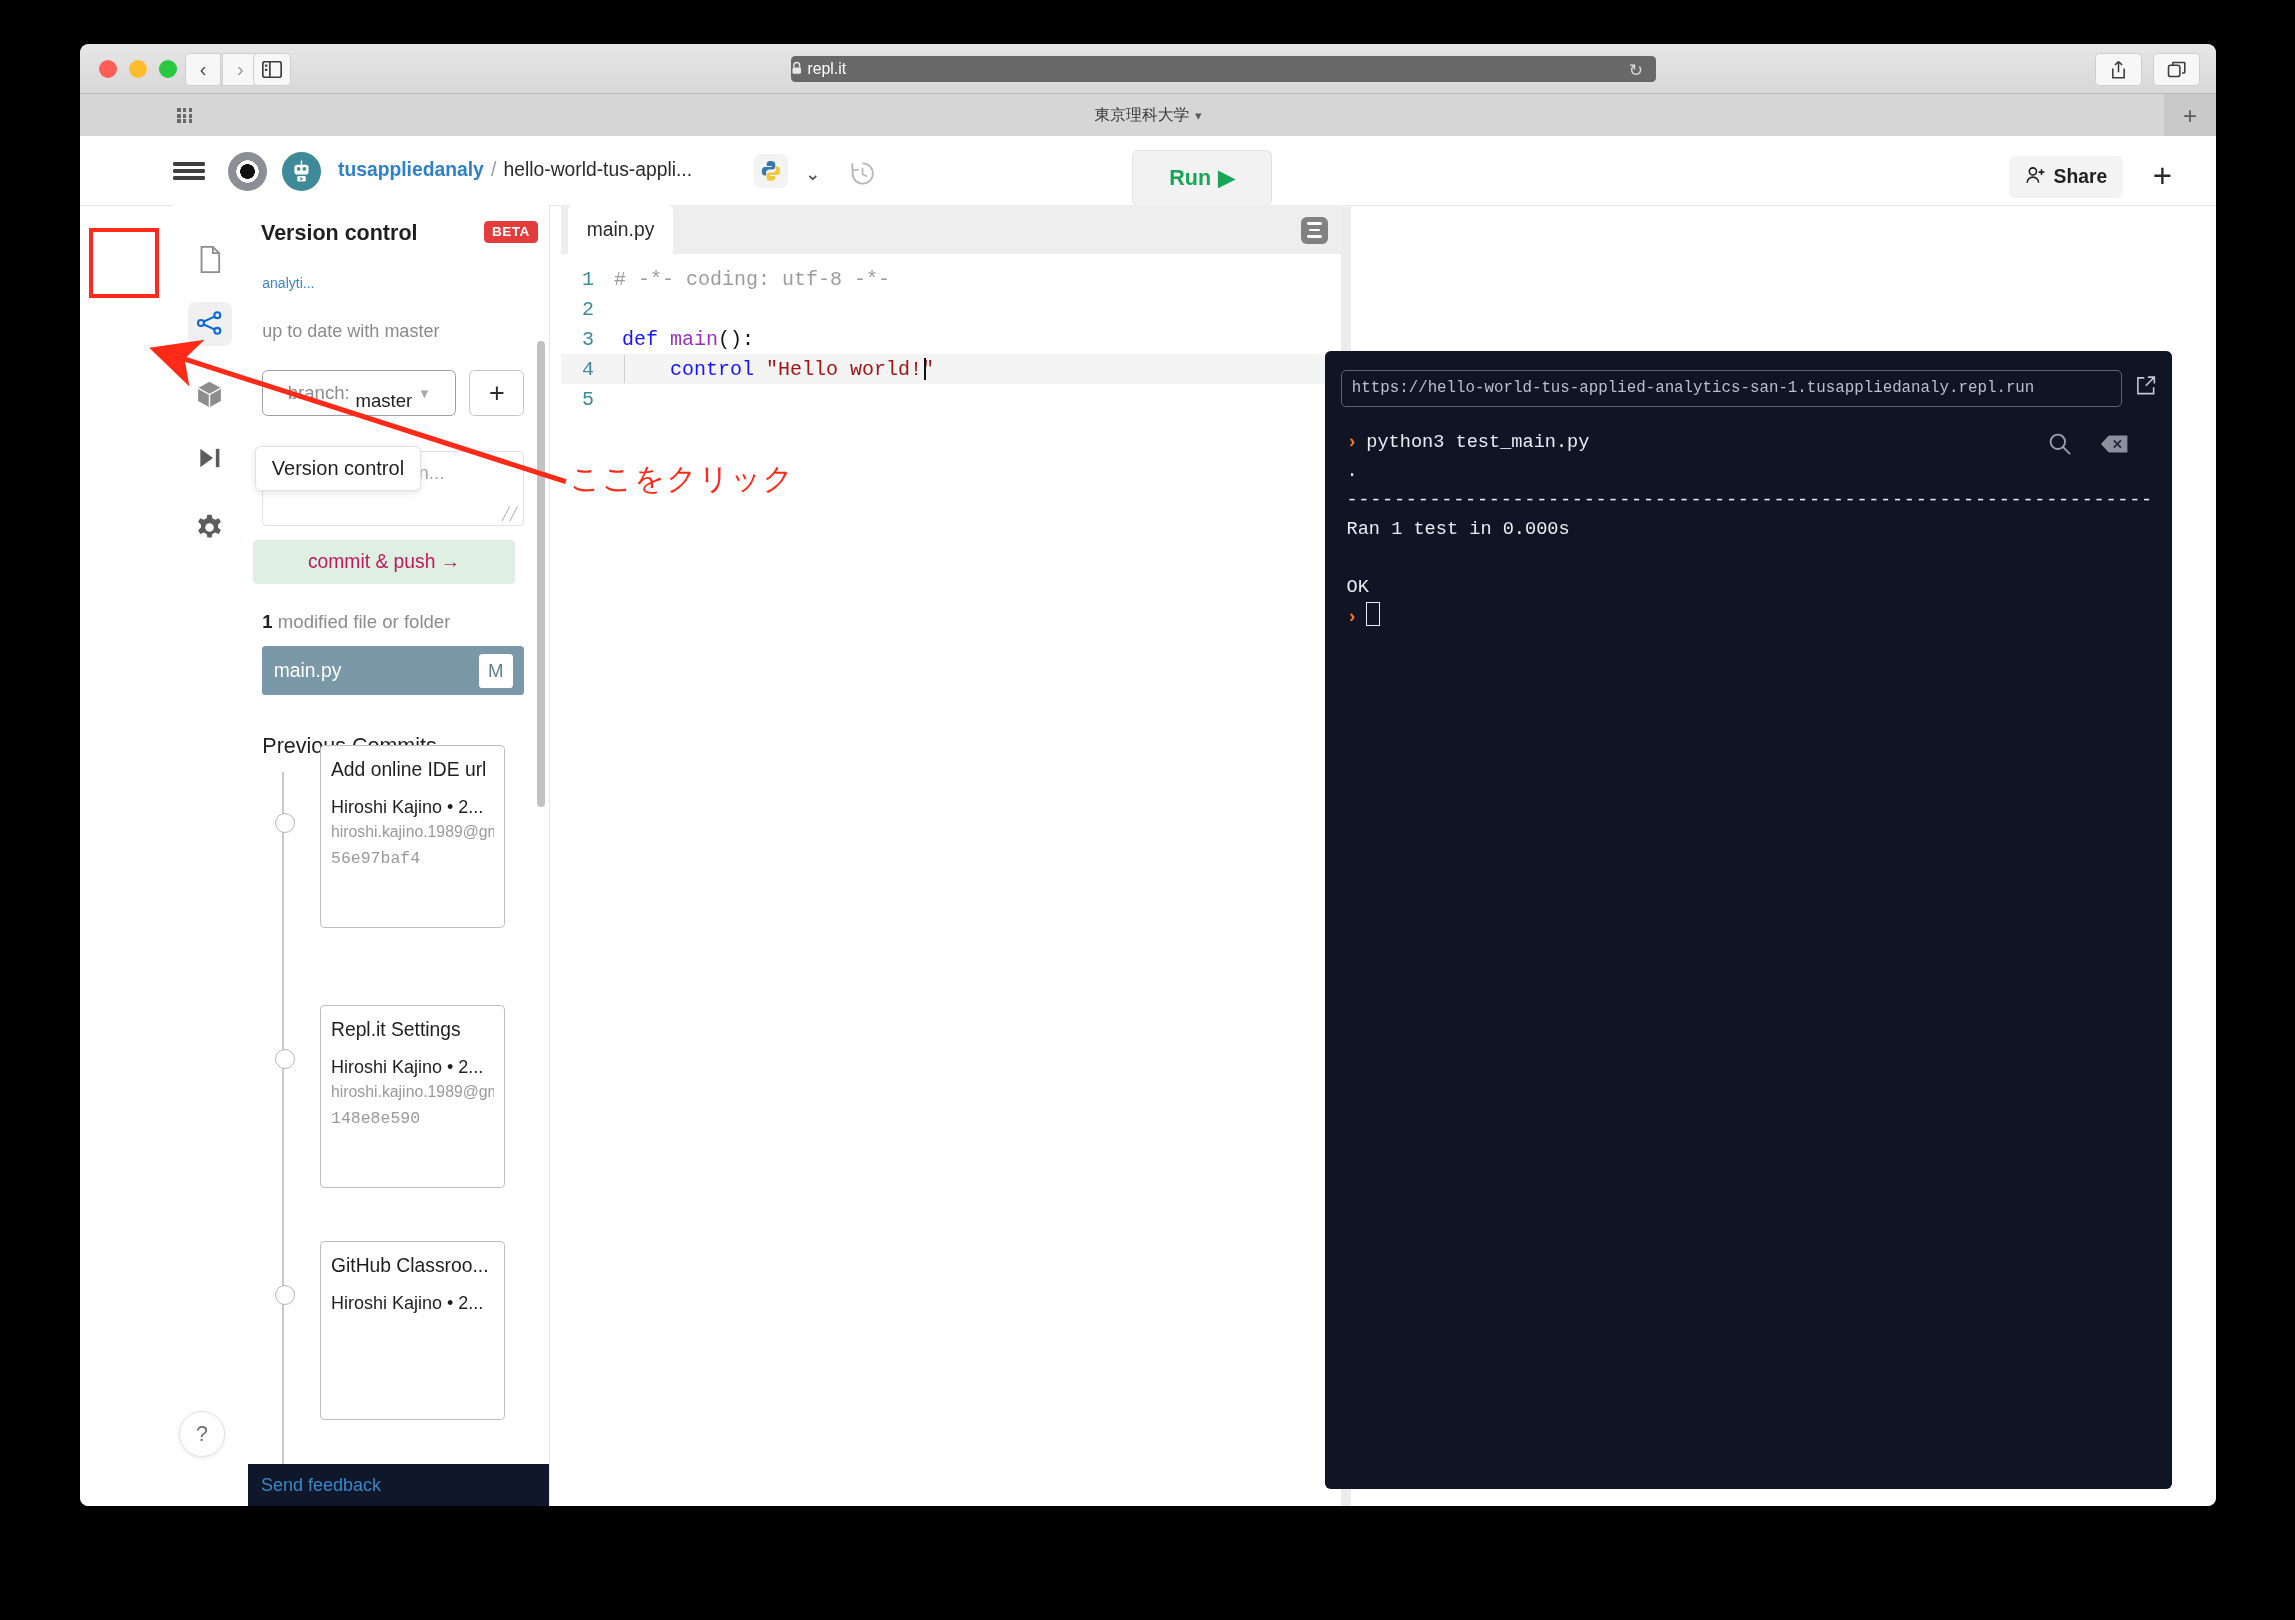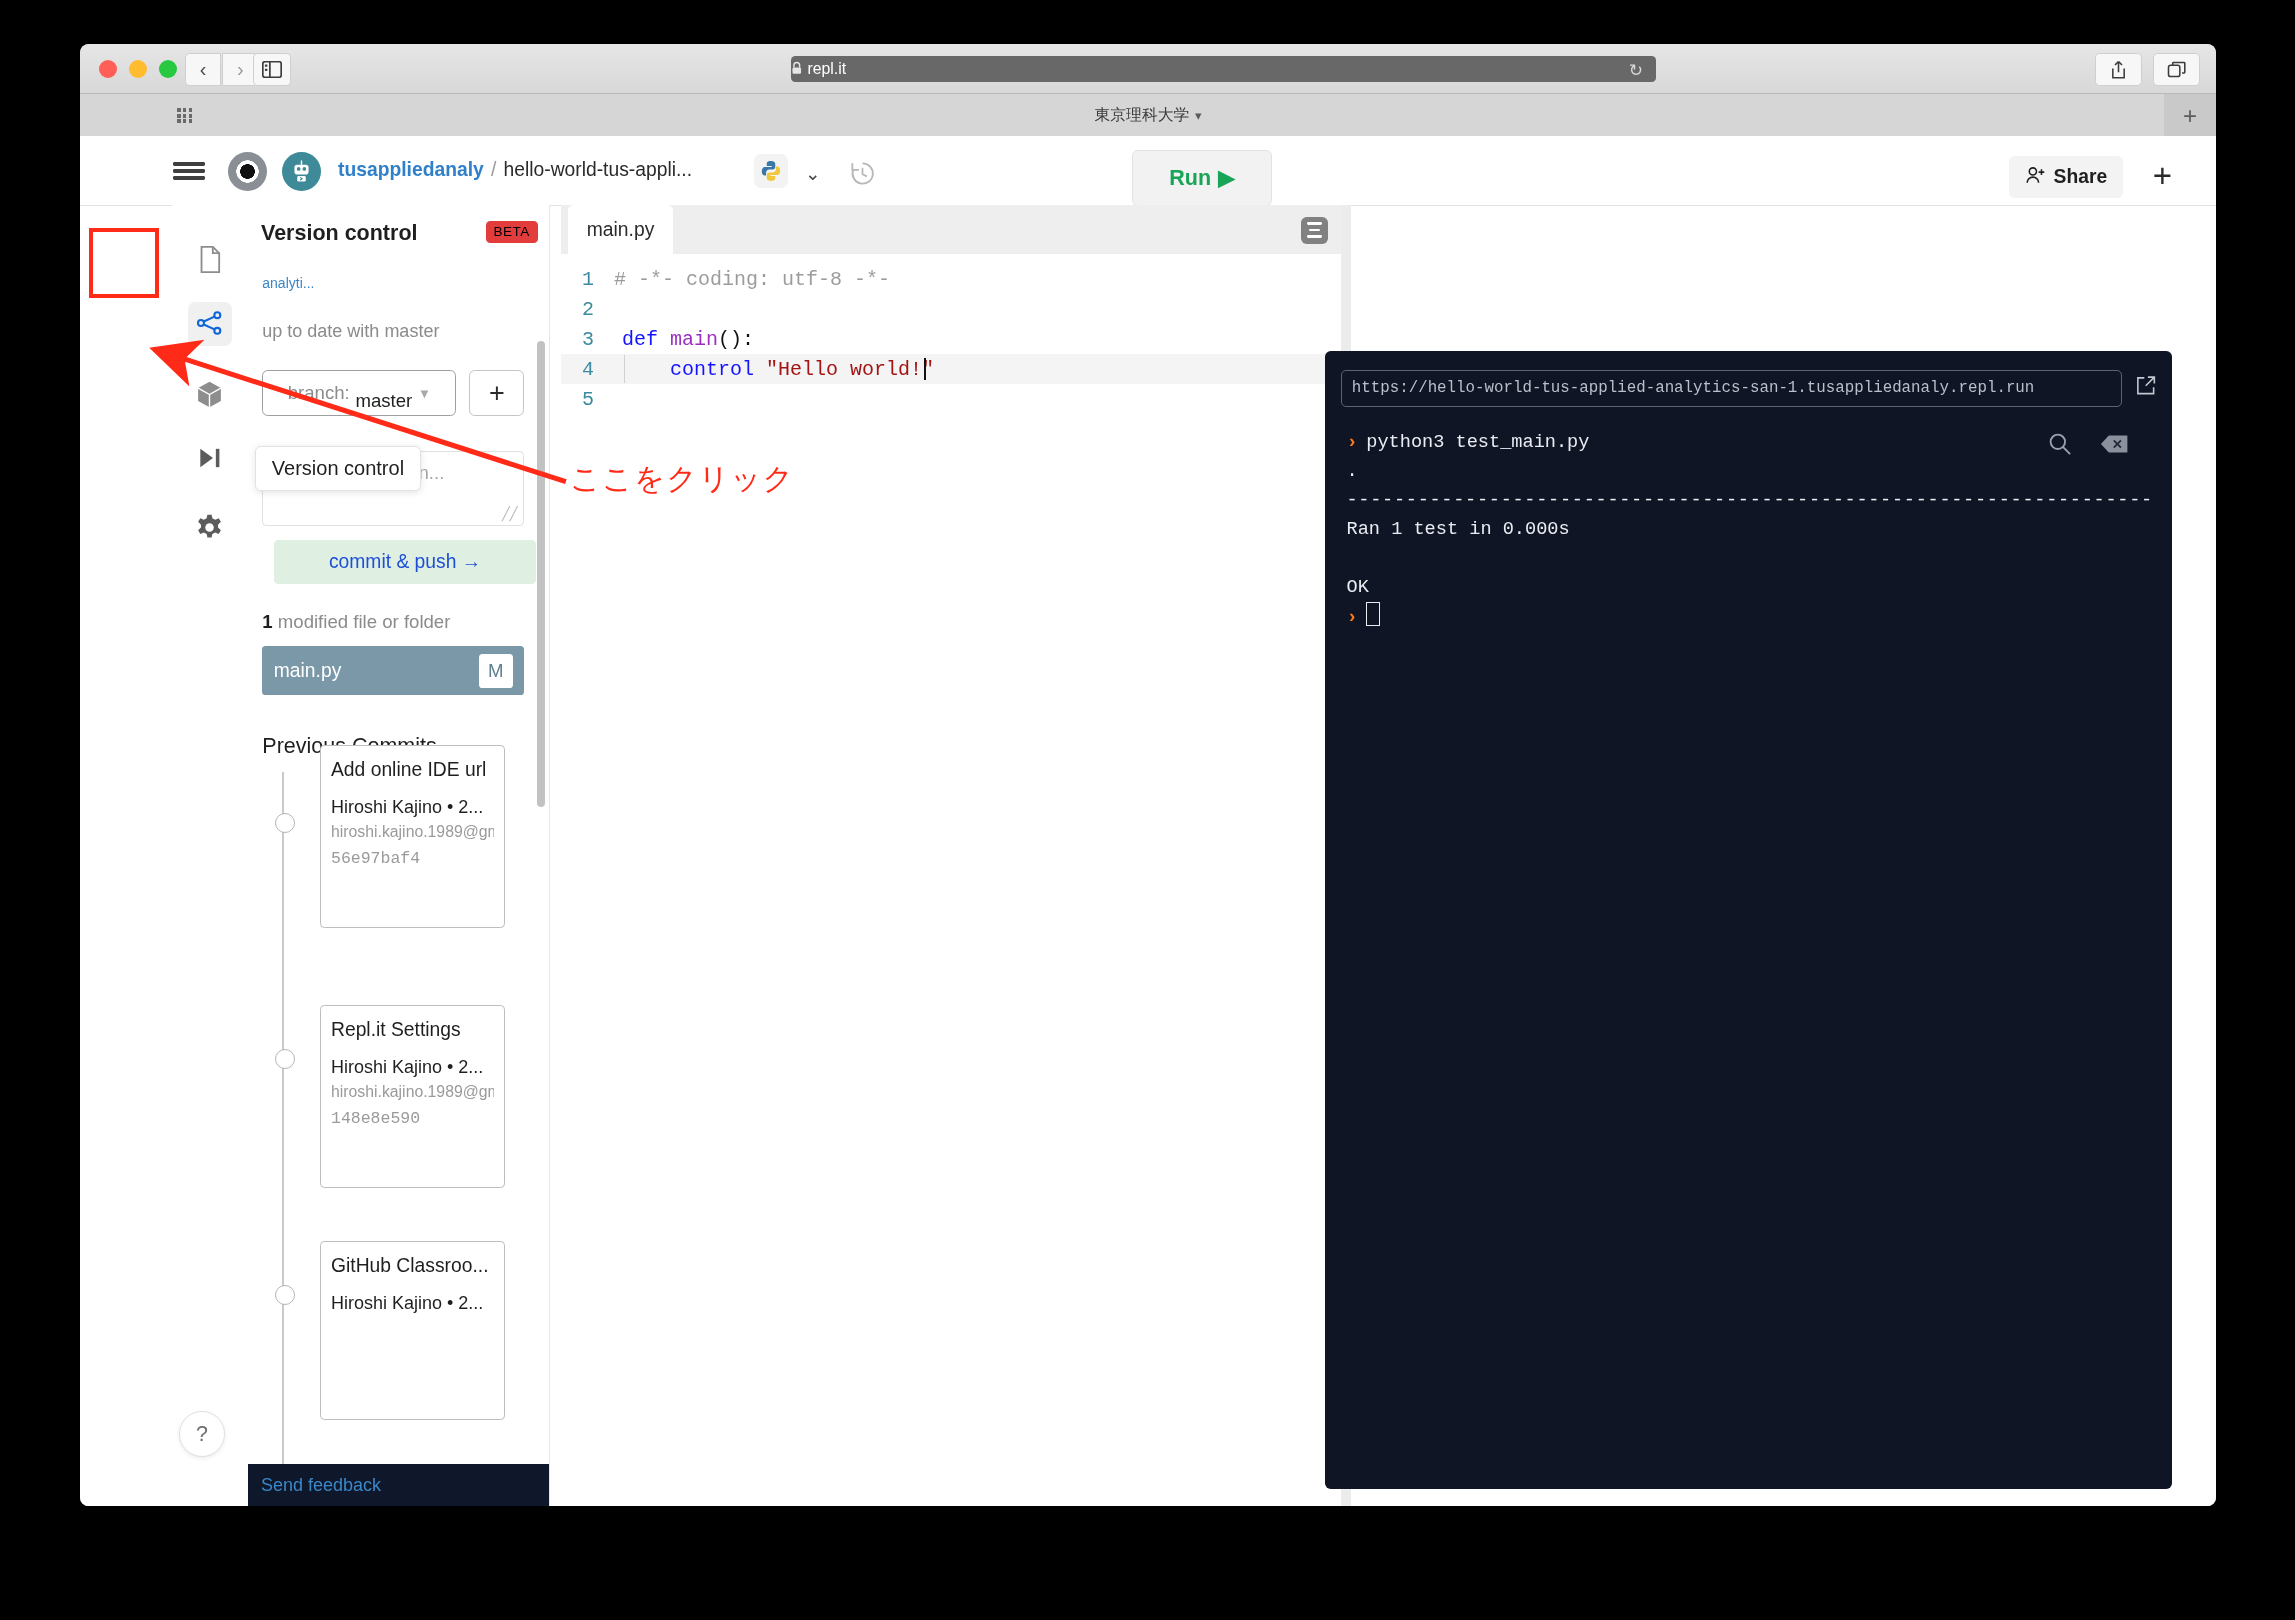--- a/index.html
+++ b/index.html
@@ -76,40 +76,40 @@
   .rail{position:absolute;left:92px;top:69px;width:76px;bottom:0;background:#fff;border-right:0.7px solid #ededed;}
   .railbtn{position:absolute;left:15.8px;width:44px;height:44px;border-radius:7.2px;
            display:flex;align-items:center;justify-content:center;}
   .railbtn.active{background:#f0f0f0;}
   .rail-highlight{position:absolute;left:8.6px;top:301px;width:62px;height:62px;border:4.3px solid #ff2a17;}
 
   
   .vc{position:absolute;left:168px;top:69px;width:301px;bottom:0;background:#fff;border-right:0.7px solid #e6e6e6;}
   .vc-head{position:relative;height:52px;}
   .vc-title{position:absolute;left:13px;top:15.8px;font-size:21.5px;font-weight:bold;color:#1f1f1f;}
-  .beta{position:absolute;right:11.5px;top:15.8px;background:#e23c3c;color:#000000;font-size:13.6px;font-weight:normal;
+  .beta{position:absolute;right:11.5px;top:15.8px;background:#e23c3c;color:#ffffff;font-size:13.6px;font-weight:bold;
         padding:3.6px 7.9px;border-radius:4.3px;letter-spacing:0.4px;}
   .repo-link{position:absolute;left:14.3px;top:70px;font-size:14px;color:#3a87c8;white-space:nowrap;}
   .uptodate{position:absolute;left:14.3px;top:116px;font-size:18px;color:#8b8b8b;}
 
   .branchrow{position:absolute;left:14.3px;top:165px;display:flex;gap:13px;align-items:center;}
   .branchbox{width:192px;height:44px;border:0.7px solid #9e9e9e;border-radius:5.7px;display:flex;align-items:center;
              justify-content:center;gap:5.7px;font-size:18.6px;}
   .branchbox .lbl{color:#8c8c8c;}
   .branchbox .val{color:#1f1f1f;margin-top:16px;}
   .branchbox .caret{color:#a9a9a9;font-size:13px;}
   .addbranch{width:53px;height:44px;border:0.7px solid #c5c5c5;border-radius:5.7px;display:flex;align-items:center;
              justify-content:center;font-size:27px;color:#2b2b2b;}
 
   .commitbox{position:absolute;left:14.3px;top:246px;width:262px;height:75px;border:0.7px solid #e0e0e0;border-radius:4.3px;
              color:#a5a5a5;font-size:18.6px;padding:10px 11.5px;box-sizing:border-box;background:#fff;}
   .resize-grip{position:absolute;right:5.7px;bottom:4.3px;color:#b7b7b7;font-size:13px;}
 
-  .pushbtn{position:absolute;left:26px;top:335px;width:262px;height:44px;background:#dff0e2;border-radius:4.3px;
-           display:flex;align-items:center;justify-content:center;font-size:19.3px;color:#1d4ed8;}
+  .pushbtn{position:absolute;left:5px;top:335px;width:262px;height:44px;background:#dff0e2;border-radius:4.3px;
+           display:flex;align-items:center;justify-content:center;font-size:19.3px;color:#be185d;}
   .modcount{position:absolute;left:14.3px;top:406px;font-size:18.6px;color:#8b8b8b;}
   .modcount b{color:#1f1f1f;}
   .filerow{position:absolute;left:14.3px;top:441px;width:262px;height:49px;background:#7b98a8;border-radius:3.6px;
            display:flex;align-items:center;padding:0 11.5px;box-sizing:border-box;}
   .filerow .fname{color:#fff;font-size:19.3px;flex:1;}
   .mbadge{width:34px;height:34px;background:#fff;border-radius:3.6px;display:flex;align-items:center;justify-content:center;
           color:#5e7f90;font-size:18.6px;}
 
   .prevtitle{position:absolute;left:14.3px;top:529px;font-size:21.5px;color:#1f1f1f;}
   .timeline{position:absolute;left:34px;top:566px;width:2.1px;height:430px;background:#c9c9c9;}

